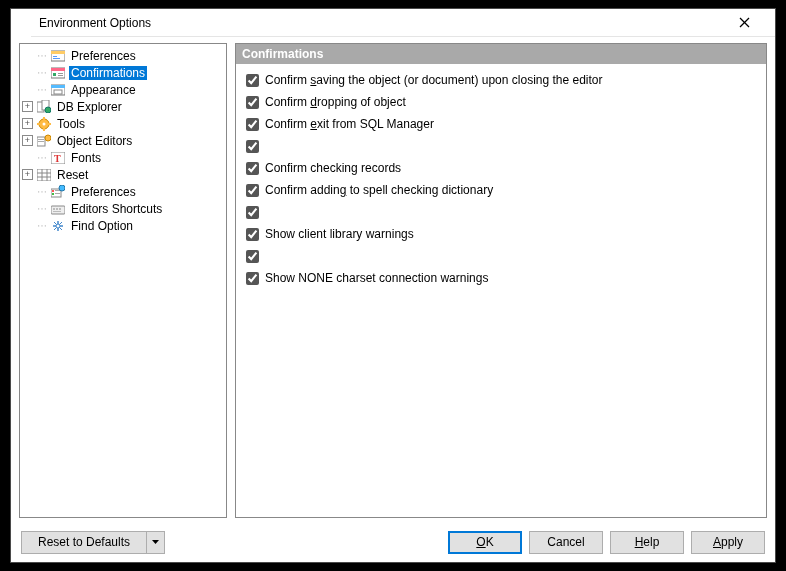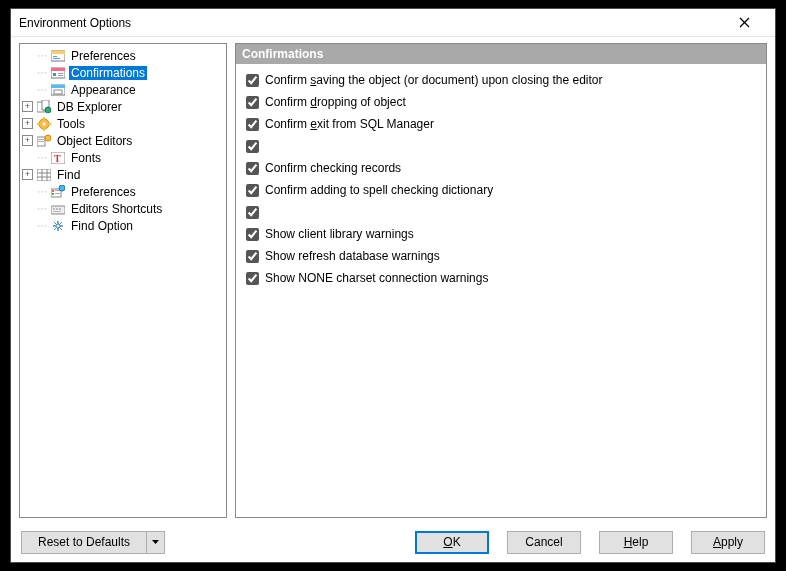--- a/index.html
+++ b/index.html
@@ -24,20 +24,21 @@
     border: 1px solid #4a4a4a;
     display: flex;
     flex-direction: column;
   }
   .titlebar {
     height: 28px;
     display: flex;
     align-items: center;
     padding: 0 8px;
     border-bottom: 1px solid #e5e5e5;
+    margin-left: 20px;
   }
   .titlebar .title {
     flex: 1;
     font-size: 12px;
   }
   .close-btn {
     width: 28px;
     text-align: center;
     font-size: 14px;
     cursor: pointer;
@@ -137,21 +138,21 @@
   }
   .check-row label {
     font-size: 12px;
   }
   .check-row label u { text-decoration: underline; }
   .button-bar {
     height: 40px;
     display: flex;
     align-items: center;
     padding: 0 10px;
-    gap: 18px;
+    gap: 7px;
     border-top: 0;
   }
   .button-bar .spacer { flex: 1; }
   .btn {
     min-width: 74px;
     height: 23px;
     background: #e1e1e1;
     border: 1px solid #adadad;
     font-size: 12px;
     cursor: pointer;
@@ -287,21 +288,21 @@
           <span class="expander box">+</span>
           <span class="icon">
             <svg width="14" height="12">
               <rect x="0" y="0" width="14" height="12" fill="#fff" stroke="#888"></rect>
               <line x1="0" y1="4" x2="14" y2="4" stroke="#888"></line>
               <line x1="0" y1="8" x2="14" y2="8" stroke="#888"></line>
               <line x1="5" y1="0" x2="5" y2="12" stroke="#888"></line>
               <line x1="10" y1="0" x2="10" y2="12" stroke="#888"></line>
             </svg>
           </span>
-          <span class="label">Find</span>
+          <span class="label">Reset</span>
         </div>
         <div class="tree-item">
           <span class="expander"></span>
           <span class="connector">⋯</span>
           <span class="icon">
             <svg width="14" height="13">
               <rect x="0" y="4" width="10" height="8" fill="#fff" stroke="#888"></rect>
               <rect x="1" y="5" width="2" height="2" fill="#f55"></rect>
               <rect x="1" y="8" width="2" height="2" fill="#4b4"></rect>
               <rect x="4" y="5" width="5" height="1" fill="#aaa"></rect>
@@ -369,21 +370,20 @@
           </div>
           <div class="check-row">
             <input type="checkbox" id="chk7" checked="" style="">
           </div>
           <div class="check-row">
             <input type="checkbox" id="chk8" checked="" style="">
             <label for="chk8">Show client library warnings</label>
           </div>
           <div class="check-row">
             <input type="checkbox" id="chk9" checked="" style="">
-            <label for="chk9">Show refresh database warnings</label>
           </div>
           <div class="check-row">
             <input type="checkbox" id="chk10" checked="" style="">
             <label for="chk10">Show NONE charset connection warnings</label>
           </div>
         </div>
     </div>
 
   </div>
 

